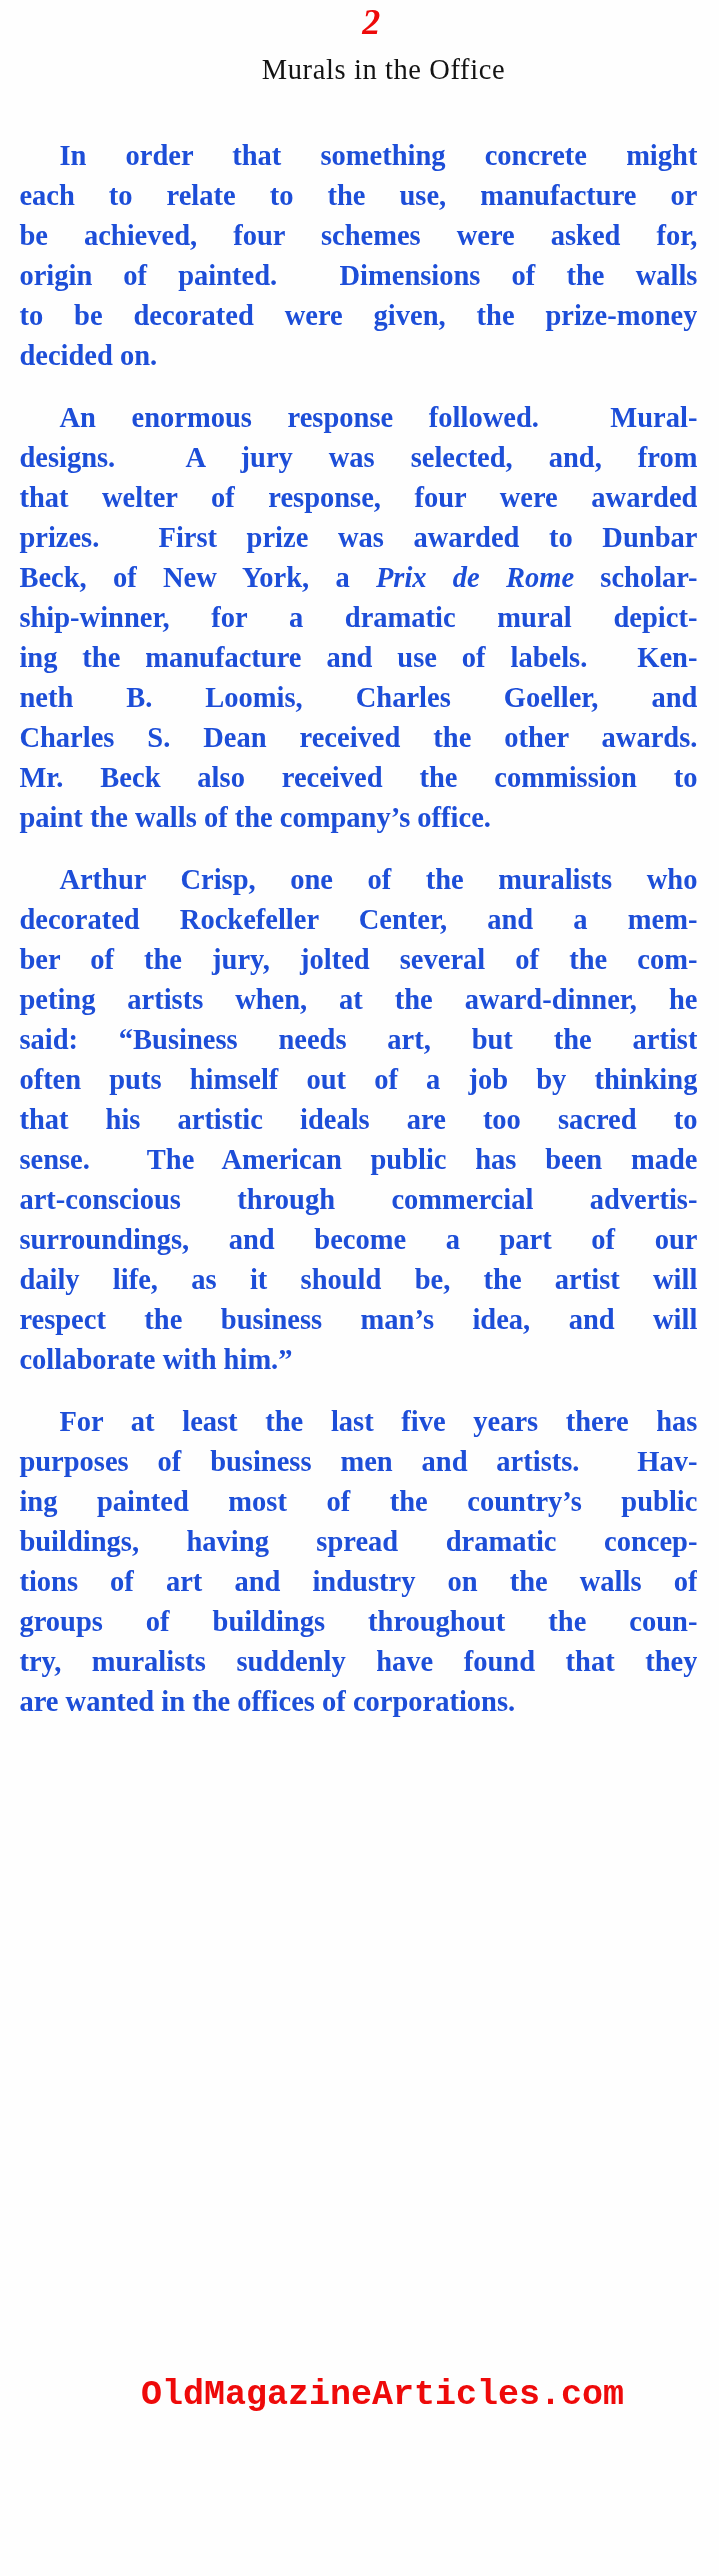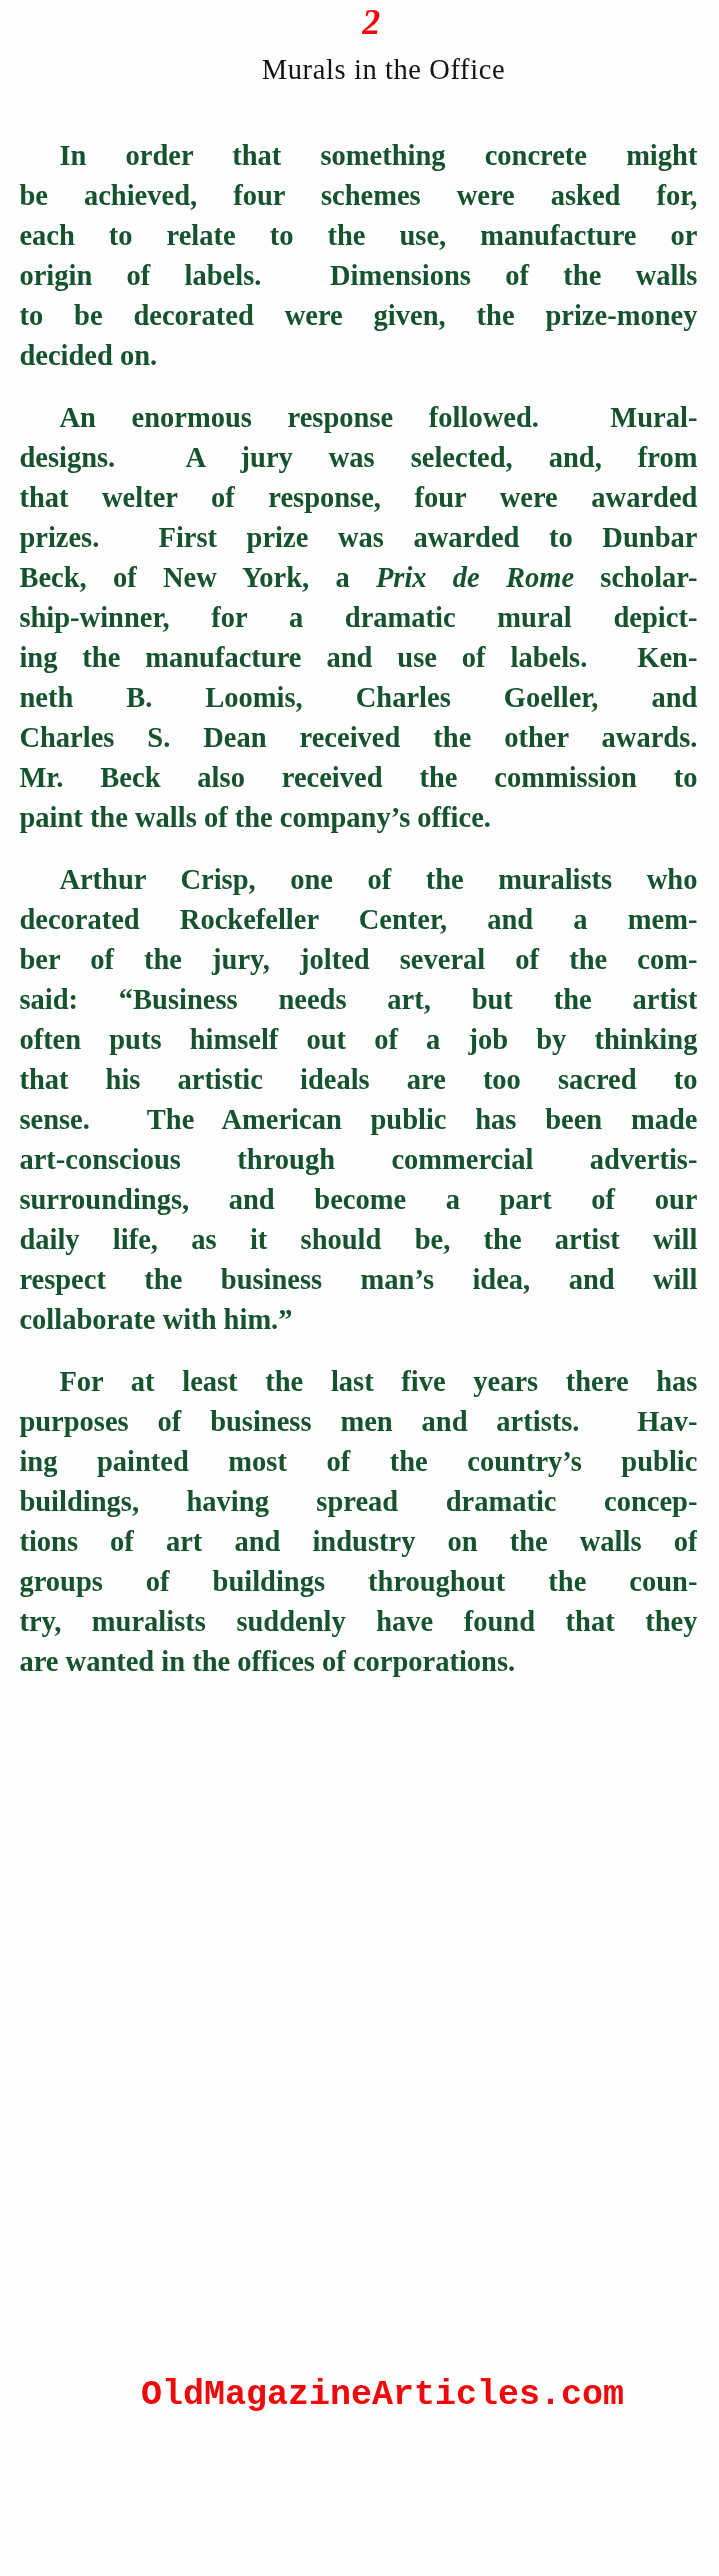--- a/index.html
+++ b/index.html
@@ -40,21 +40,21 @@
     line-height: 34px;
     color: #131313;
     letter-spacing: 0.6px;
   }
 
   #article-body {
     position: absolute;
     top: 136px;
     left: 19.4px;
     width: 678px;
-    color: #14532d;
+    color: #1d4ed8;
     font-weight: 700;
     font-size: 28.5px;
   }
 
   .para + .para { margin-top: 22px; }
 
   .line {
     height: 40px;
     line-height: 40px;
     overflow: hidden;
@@ -88,43 +88,44 @@
 
 <div id="page">
 
   <div id="page-num">2</div>
 
   <div id="title">Murals in the Office</div>
 
   <div id="article-body">
       <div class="para">
         <div class="line first">In order that something concrete might</div>
+        <div class="line">each to relate to the use, manufacture or</div>
         <div class="line">be achieved, four schemes were asked for,</div>
-        <div class="line">each to relate to the use, manufacture or</div>
-        <div class="line">origin of labels.  Dimensions of the walls</div>
+        <div class="line">origin of painted.  Dimensions of the walls</div>
         <div class="line">to be decorated were given, the prize-money</div>
         <div class="line last">decided on.</div>
       </div>
       <div class="para">
         <div class="line first">An enormous response followed.  Mural-</div>
         <div class="line">designs.  A jury was selected, and, from</div>
         <div class="line">that welter of response, four were awarded</div>
         <div class="line">prizes.  First prize was awarded to Dunbar</div>
         <div class="line">Beck, of New York, a <i>Prix de Rome</i> scholar-</div>
         <div class="line">ship-winner, for a dramatic mural depict-</div>
         <div class="line">ing the manufacture and use of labels.  Ken-</div>
         <div class="line">neth B. Loomis, Charles Goeller, and</div>
         <div class="line">Charles S. Dean received the other awards.</div>
         <div class="line">Mr. Beck also received the commission to</div>
         <div class="line last">paint the walls of the company’s office.</div>
       </div>
       <div class="para">
         <div class="line first">Arthur Crisp, one of the muralists who</div>
         <div class="line">decorated Rockefeller Center, and a mem-</div>
         <div class="line">ber of the jury, jolted several of the com-</div>
+        <div class="line">peting artists when, at the award-dinner, he</div>
         <div class="line">said: “Business needs art, but the artist</div>
         <div class="line">often puts himself out of a job by thinking</div>
         <div class="line">that his artistic ideals are too sacred to</div>
         <div class="line">sense.  The American public has been made</div>
         <div class="line">art-conscious through commercial advertis-</div>
         <div class="line">surroundings, and become a part of our</div>
         <div class="line">daily life, as it should be, the artist will</div>
         <div class="line">respect the business man’s idea, and will</div>
         <div class="line last">collaborate with him.”</div>
       </div>

